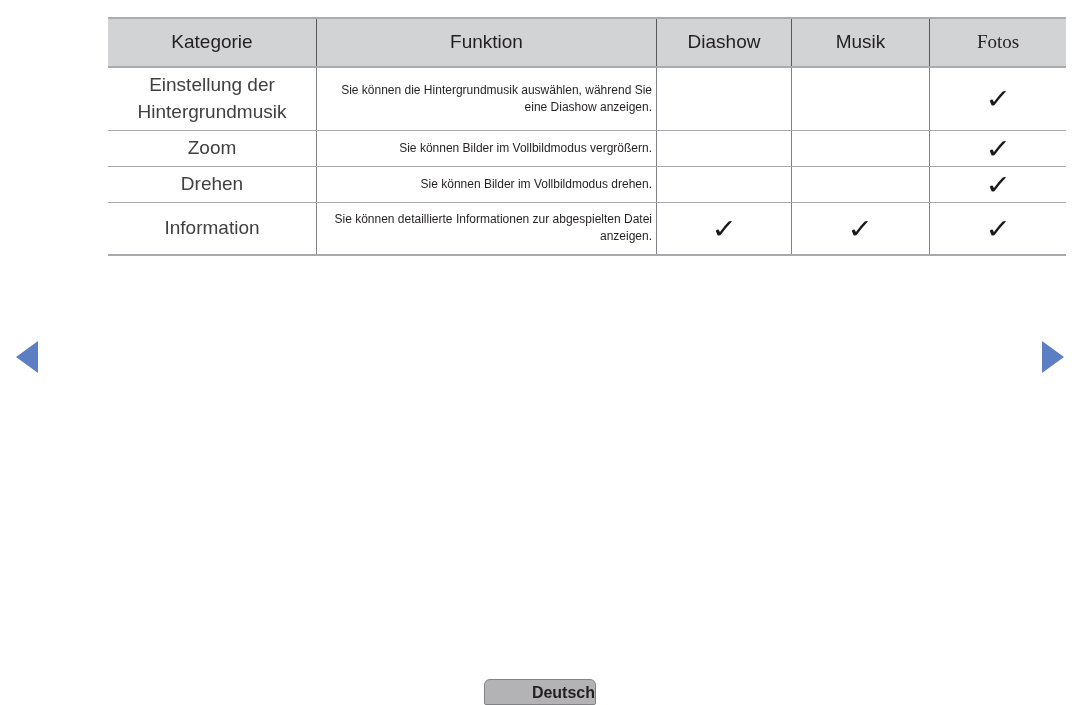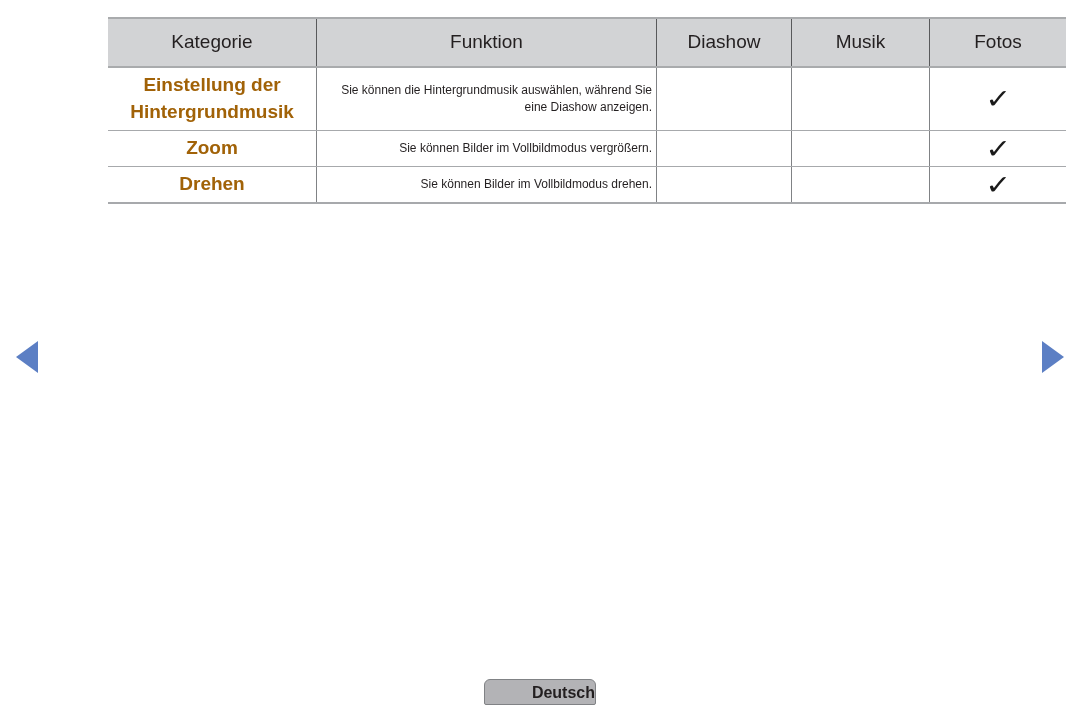--- a/index.html
+++ b/index.html
@@ -50,40 +50,41 @@
     color: #231f20;
     height: 47px;
     padding: 0 4px;
     line-height: 1.2;
   }
   table.feature-table thead th.first-col {
     border-left: none;
   }
   table.feature-table thead th.last-col {
     border-right: none;
+    font-family: Liberation Serif, serif;
   }
 
   
   table.feature-table tbody td {
     border-bottom: 1.5px solid #a7a9ac;
     border-left: 1px solid #808285;
     vertical-align: middle;
     padding: 0;
     background: #ffffff;
   }
   table.feature-table tbody td.cat-cell {
     border-left: none;
   }
   table.feature-table tbody tr:last-child td {
     border-bottom: 2px solid #a7a9ac;
   }
 
   .cat-cell {
-    color: #a16207;
-    font-weight: bold;
+    color: #404040;
+    font-weight: normal;
     font-size: 19px;
     text-align: center;
     line-height: 1.42;
     padding: 4px 6px !important;
   }
 
   .func-cell {
     color: #231f20;
     font-size: 12px;
     text-align: right;
@@ -198,20 +199,33 @@
             
           </td>
           <td class="check-cell empty">
             
           </td>
           <td class="check-cell">
             <span class="check-mark">✓</span>
           </td>
         </tr>
 
+        <tr>
+          <td class="cat-cell">Information</td>
+          <td class="func-cell">Sie können detaillierte Informationen zur abgespielten Datei anzeigen.</td>
+          <td class="check-cell">
+            <span class="check-mark">✓</span>
+          </td>
+          <td class="check-cell">
+            <span class="check-mark">✓</span>
+          </td>
+          <td class="check-cell">
+            <span class="check-mark">✓</span>
+          </td>
+        </tr>
 
       </tbody>
     </table>
   </div>
 
   <div class="nav-arrow nav-arrow-left"></div>
 
   <div class="nav-arrow nav-arrow-right"></div>
 
   <div class="lang-button">Deutsch</div>

